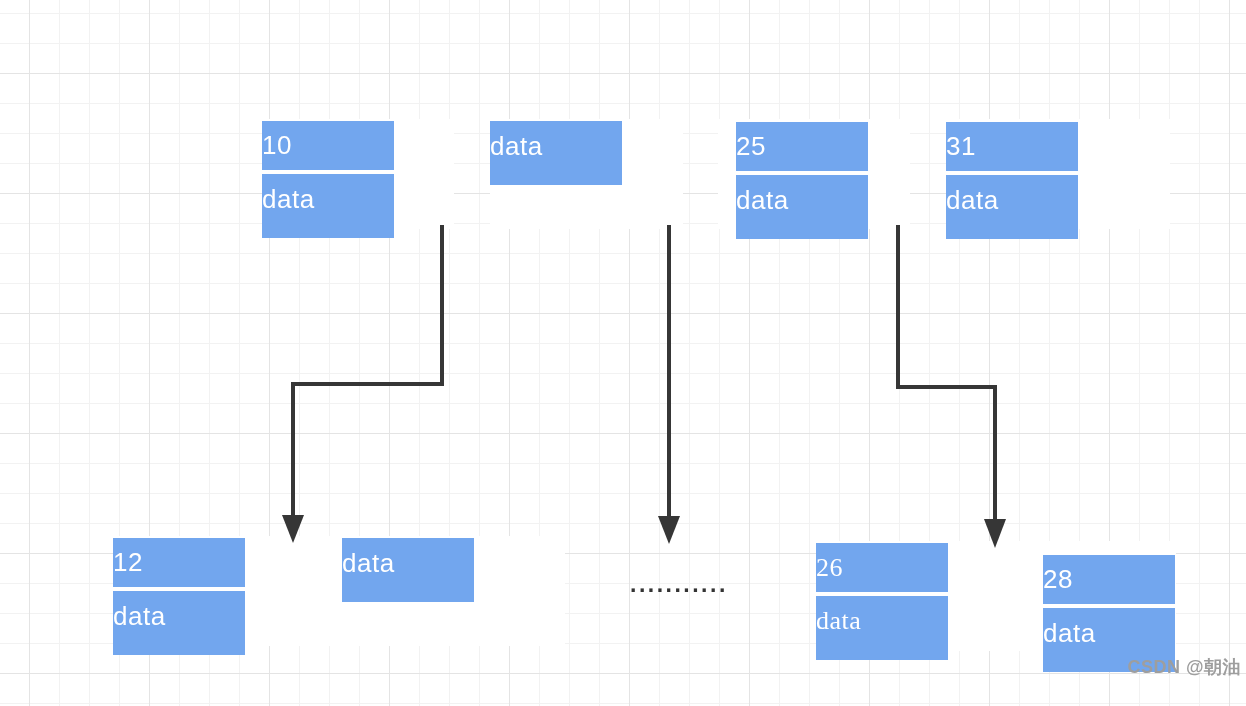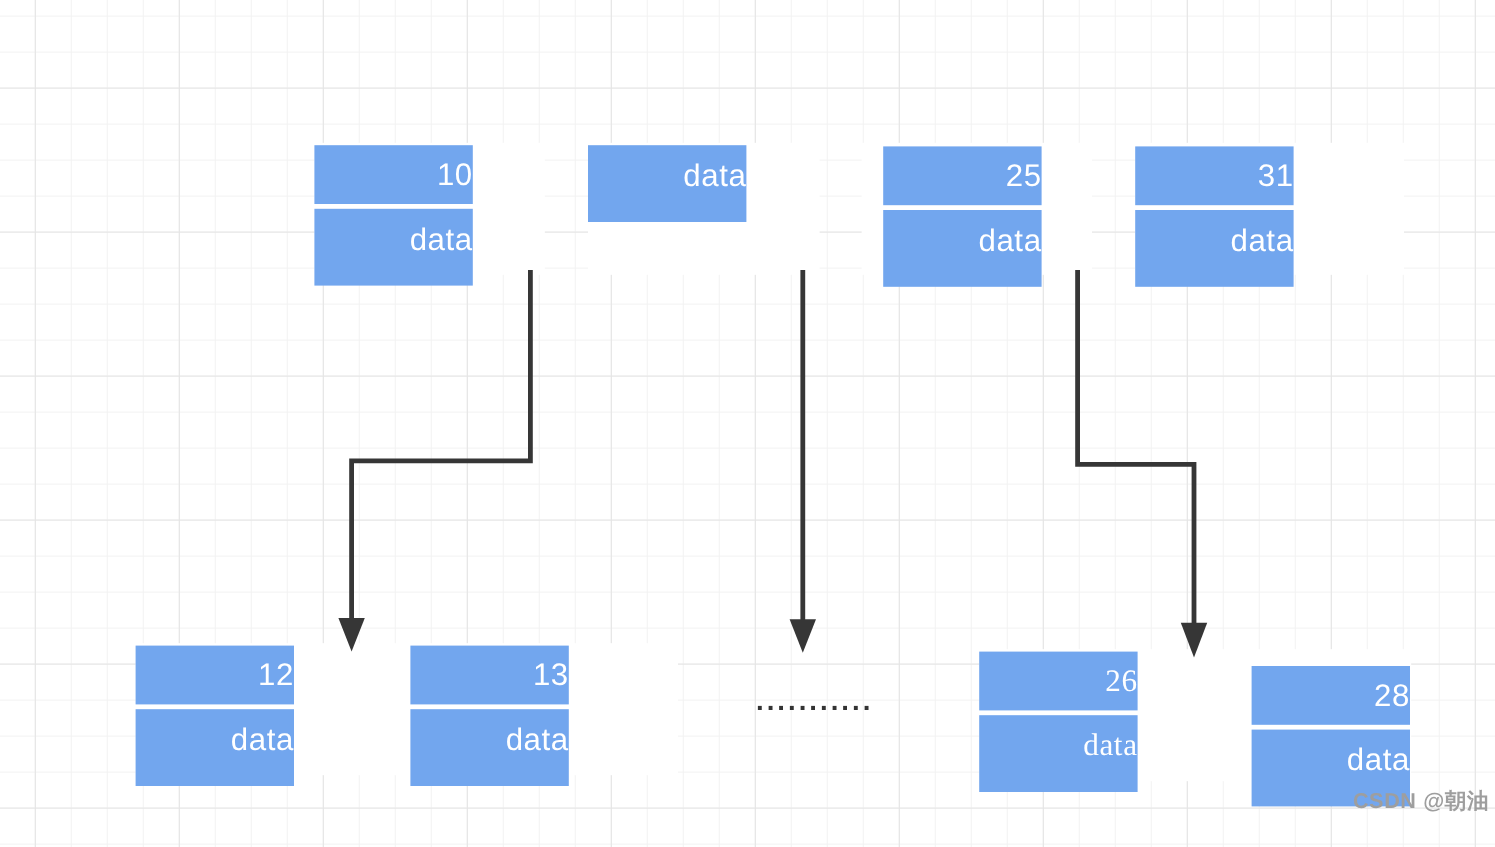--- a/index.html
+++ b/index.html
@@ -16,21 +16,21 @@
     background-size:120px 120px,120px 120px,30px 30px,30px 30px;
     background-position:29px 0,0 73px,29px 0,0 13px;
     font-family:"Liberation Sans", sans-serif;
   }
   .backing{position:absolute;background:#ffffff;}
   .node{position:absolute;width:132px;}
   .cell{
     height:49px;line-height:49px;
     background:#72a6ee;
     color:#ffffff;
-    text-align:right;
+    text-align:left;
     font-size:26px;
     font-weight:400;
     letter-spacing:0.5px;
   }
   .cell.key{margin-bottom:4px;}
   .cell.val{height:64px;line-height:50px;}
   .arrows{position:absolute;left:0;top:0;pointer-events:none;}
   .ellipsis{
     position:absolute;left:630px;top:571px;width:90px;
     font-size:23px;font-weight:700;letter-spacing:2.5px;
@@ -82,21 +82,20 @@
   <div class="node" style="left:946px;top:122px;">
     <div class="cell key">31</div>
     <div class="cell val">data</div>
   </div>
 
   <div class="node" style="left:113px;top:538px;">
     <div class="cell key">12</div>
     <div class="cell val">data</div>
   </div>
   <div class="node" style="left:342px;top:538px;">
-    <div class="cell key">13</div>
     <div class="cell val">data</div>
   </div>
   <div class="node" style="left:816px;top:543px;font-family:Liberation Serif, serif;">
     <div class="cell key">26</div>
     <div class="cell val">data</div>
   </div>
   <div class="node" style="left:1043px;top:543px;margin-top:12px;">
     <div class="cell key">28</div>
     <div class="cell val">data</div>
   </div>

